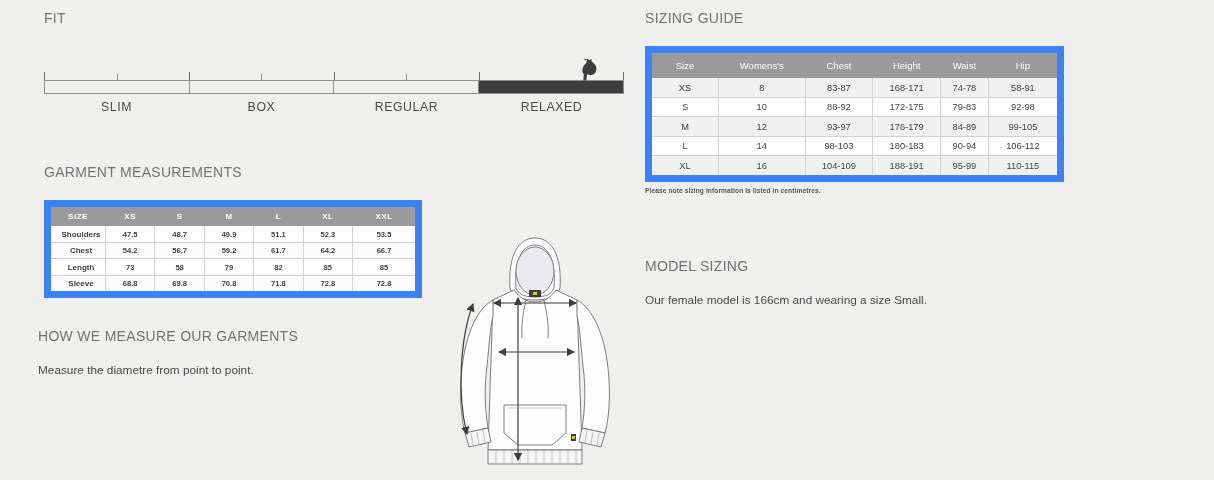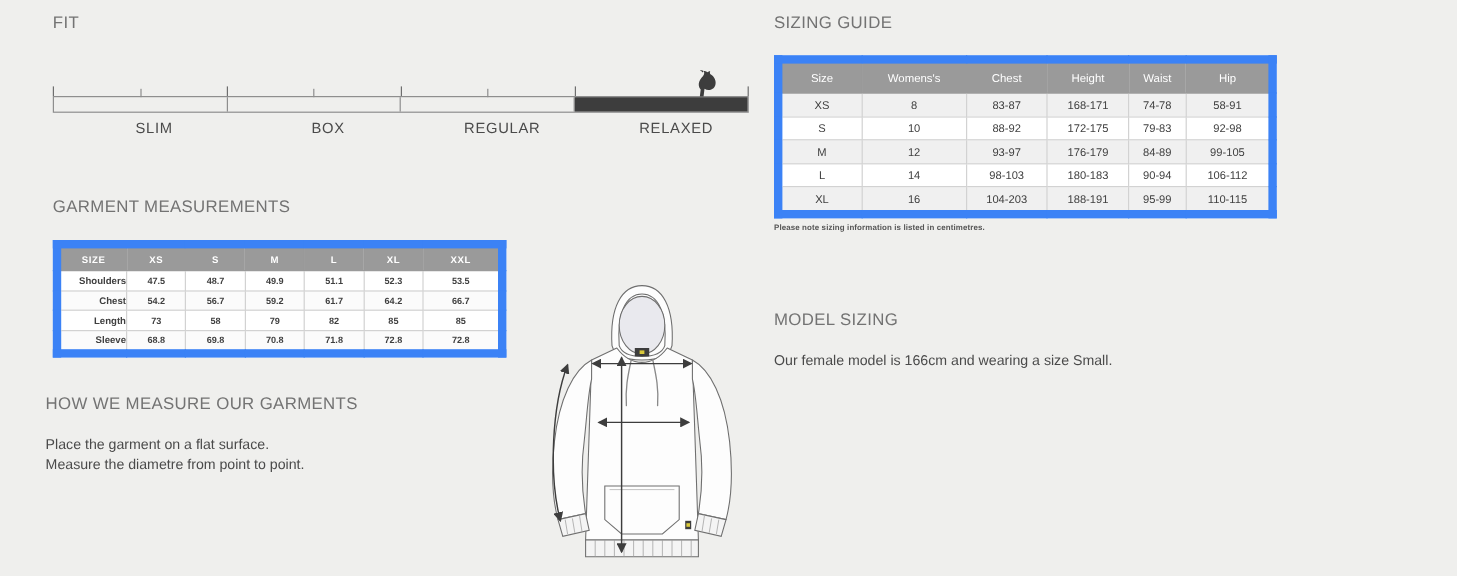--- a/index.html
+++ b/index.html
@@ -93,21 +93,21 @@
   .fit-edge {
     position: absolute;
     top: 16px;
     width: 1px;
     height: 8px;
     background: #6e6e6e;
   }
 
   .fit-labels {
     position: absolute;
-    left: 12px;
+    left: 0;
     top: 44px;
     width: 580px;
     display: flex;
   }
   .fit-labels span {
     flex: 1 1 25%;
     text-align: center;
     font-size: 12.3px;
     color: #4a4a4a;
     letter-spacing: .6px;
@@ -154,21 +154,21 @@
     letter-spacing: .5px;
     padding: 5px 0 4px;
   }
   #garment-table tbody td {
     font-size: 7.6px;
     font-weight: bold;
     padding: 3.5px 0 3px;
     color: #3f3f3f;
   }
   #garment-table tbody td.rowhead {
-    text-align: right;
+    text-align: center;
     padding-left: 6px;
     font-size: 8px;
   }
   #garment-table tbody tr:nth-child(odd) td { background: #ffffff; }
   #garment-table tbody tr:nth-child(even) td { background: #fbfbfb; }
 
   
   #measure-block { margin-top: 30px; padding-left: 0px; }
   #measure-block .section-title { margin-bottom: 18px; }
 
@@ -317,21 +317,20 @@
             <td>72.8</td>
             <td>72.8</td>
           </tr>
         </tbody>
       </table>
     </div>
 
     <div id="measure-block">
       <h2 class="section-title">HOW WE MEASURE OUR GARMENTS</h2>
       <div class="body-text">
-        <div>Place the garment on a flat surface.</div>
         <div>Measure the diametre from point to point.</div>
 
       </div>
     </div>
 
   </div>
 
   <svg id="hoodie-figure" viewBox="0 0 190 245">
     <g fill="#fdfdfd" stroke="#6f6f6f" stroke-width="0.9" stroke-linejoin="round">
 
@@ -456,21 +455,21 @@
           <td>L</td>
           <td>14</td>
           <td>98-103</td>
           <td>180-183</td>
           <td>90-94</td>
           <td>106-112</td>
         </tr>
         <tr>
           <td>XL</td>
           <td>16</td>
-          <td>104-203</td>
+          <td>104-109</td>
           <td>188-191</td>
           <td>95-99</td>
           <td>110-115</td>
         </tr>
       </tbody>
     </table>
     <div class="table-note">Please note sizing information is listed in centimetres.</div>
 
     <div id="model-block">
       <h2 class="section-title">MODEL SIZING</h2>

